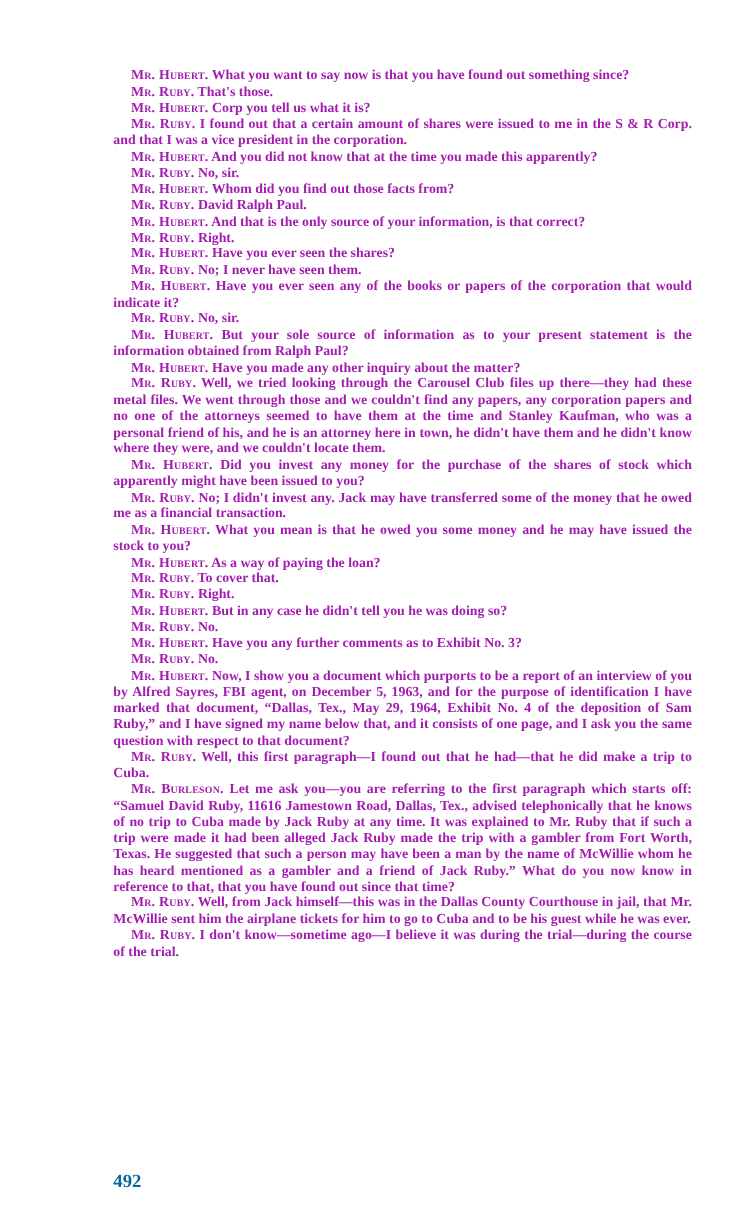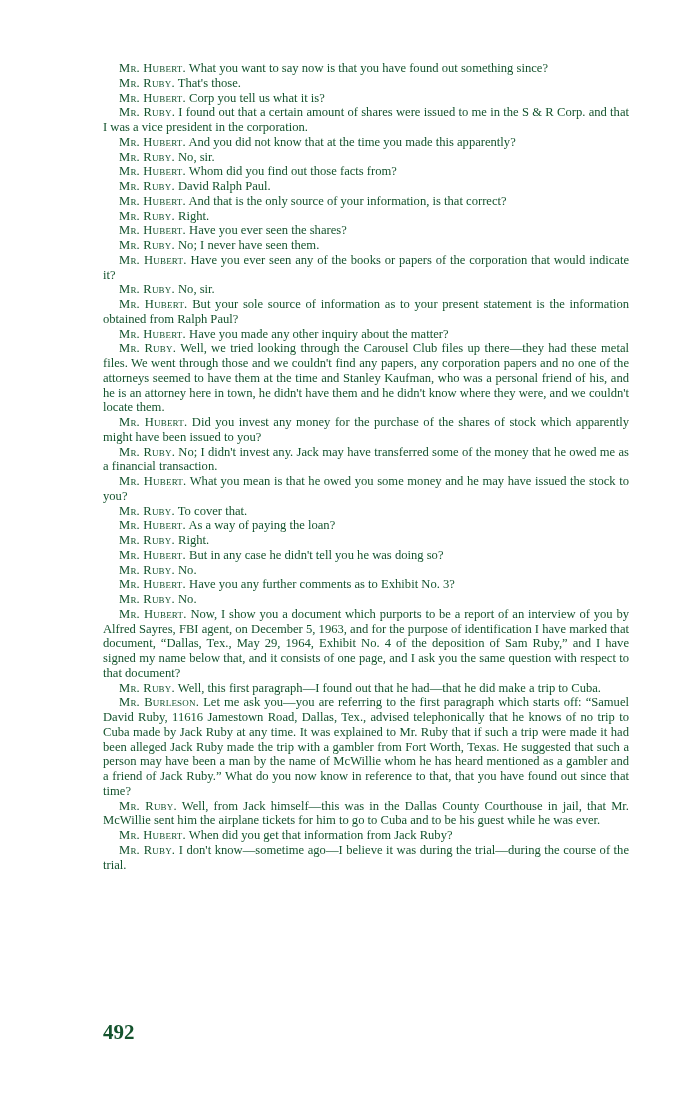--- a/index.html
+++ b/index.html
@@ -1,28 +1,29 @@
 <!DOCTYPE html>
 <html><head>
 <meta charset="utf-8">
 <style>
   html, body { margin: 0; padding: 0; background: #ffffff; }
   body { width: 684px; height: 1104px; position: relative; overflow: hidden; }
   .page {
     position: absolute; left: 103px; top: 61px; width: 526px;
     font-family: "Liberation Serif", "DejaVu Serif", serif;
-    font-size: 12.6px; line-height: 14.75px; color: #14532d;
+    font-size: 12.6px; line-height: 14.75px; color: #a21caf;
     text-align: justify;
+    font-weight: bold;
   }
   .para { text-indent: 16px; margin: 0; }
   .speaker { font-variant: small-caps; letter-spacing: 0.2px; }
   .page-number {
-    position: absolute; left: 103px; top: 1020px;
+    position: absolute; left: 103px; top: 1064px;
     font-family: "Liberation Serif", "DejaVu Serif", serif;
-    font-size: 21px; font-weight: bold; color: #14532d;
+    font-size: 17px; font-weight: bold; color: #0369a1;
   }
 </style>
 </head>
 <body>
 
 <div class="page" id="page">
     <p class="para"><span class="speaker">Mr. Hubert.</span> <span>What you want to say now is that you have found out something since?</span></p>
     <p class="para"><span class="speaker">Mr. Ruby.</span> <span>That's those.</span></p>
     <p class="para"><span class="speaker">Mr. Hubert.</span> <span>Corp you tell us what it is?</span></p>
     <p class="para"><span class="speaker">Mr. Ruby.</span> <span>I found out that a certain amount of shares were issued to me in the S &amp; R Corp. and that I was a vice president in the corporation.</span></p>
@@ -35,27 +36,26 @@
     <p class="para"><span class="speaker">Mr. Hubert.</span> <span>Have you ever seen the shares?</span></p>
     <p class="para"><span class="speaker">Mr. Ruby.</span> <span>No; I never have seen them.</span></p>
     <p class="para"><span class="speaker">Mr. Hubert.</span> <span>Have you ever seen any of the books or papers of the corporation that would indicate it?</span></p>
     <p class="para"><span class="speaker">Mr. Ruby.</span> <span>No, sir.</span></p>
     <p class="para"><span class="speaker">Mr. Hubert.</span> <span>But your sole source of information as to your present statement is the information obtained from Ralph Paul?</span></p>
     <p class="para"><span class="speaker">Mr. Hubert.</span> <span>Have you made any other inquiry about the matter?</span></p>
     <p class="para"><span class="speaker">Mr. Ruby.</span> <span>Well, we tried looking through the Carousel Club files up there—they had these metal files.  We went through those and we couldn't find any papers, any corporation papers and no one of the attorneys seemed to have them at the time and Stanley Kaufman, who was a personal friend of his, and he is an attorney here in town, he didn't have them and he didn't know where they were, and we couldn't locate them.</span></p>
     <p class="para"><span class="speaker">Mr. Hubert.</span> <span>Did you invest any money for the purchase of the shares of stock which apparently might have been issued to you?</span></p>
     <p class="para"><span class="speaker">Mr. Ruby.</span> <span>No; I didn't invest any.  Jack may have transferred some of the money that he owed me as a financial transaction.</span></p>
     <p class="para"><span class="speaker">Mr. Hubert.</span> <span>What you mean is that he owed you some money and he may have issued the stock to you?</span></p>
+    <p class="para"><span class="speaker">Mr. Hubert.</span> <span>As a way of paying the loan?</span></p>
     <p class="para"><span class="speaker">Mr. Ruby.</span> <span>To cover that.</span></p>
-    <p class="para"><span class="speaker">Mr. Hubert.</span> <span>As a way of paying the loan?</span></p>
     <p class="para"><span class="speaker">Mr. Ruby.</span> <span>Right.</span></p>
     <p class="para"><span class="speaker">Mr. Hubert.</span> <span>But in any case he didn't tell you he was doing so?</span></p>
     <p class="para"><span class="speaker">Mr. Ruby.</span> <span>No.</span></p>
     <p class="para"><span class="speaker">Mr. Hubert.</span> <span>Have you any further comments as to Exhibit No. 3?</span></p>
     <p class="para"><span class="speaker">Mr. Ruby.</span> <span>No.</span></p>
     <p class="para"><span class="speaker">Mr. Hubert.</span> <span>Now, I show you a document which purports to be a report of an interview of you by Alfred Sayres, FBI agent, on December 5, 1963, and for the purpose of identification I have marked that document, “Dallas, Tex., May 29, 1964, Exhibit No. 4 of the deposition of Sam Ruby,” and I have signed my name below that, and it consists of one page, and I ask you the same question with respect to that document?</span></p>
     <p class="para"><span class="speaker">Mr. Ruby.</span> <span>Well, this first paragraph—I found out that he had—that he did make a trip to Cuba.</span></p>
     <p class="para"><span class="speaker">Mr. Burleson.</span> <span>Let me ask you—you are referring to the first paragraph which starts off: “Samuel David Ruby, 11616 Jamestown Road, Dallas, Tex., advised telephonically that he knows of no trip to Cuba made by Jack Ruby at any time. It was explained to Mr. Ruby that if such a trip were made it had been alleged Jack Ruby made the trip with a gambler from Fort Worth, Texas.  He suggested that such a person may have been a man by the name of McWillie whom he has heard mentioned as a gambler and a friend of Jack Ruby.”  What do you now know in reference to that, that you have found out since that time?</span></p>
     <p class="para"><span class="speaker">Mr. Ruby.</span> <span>Well, from Jack himself—this was in the Dallas County Courthouse in jail, that Mr. McWillie sent him the airplane tickets for him to go to Cuba and to be his guest while he was ever.</span></p>
-    <p class="para"><span class="speaker">Mr. Hubert.</span> <span>When did you get that information from Jack Ruby?</span></p>
     <p class="para"><span class="speaker">Mr. Ruby.</span> <span>I don't know—sometime ago—I believe it was during the trial—during the course of the trial.</span></p>
   </div>
 <div class="page-number">492</div>
 
 </body></html>

